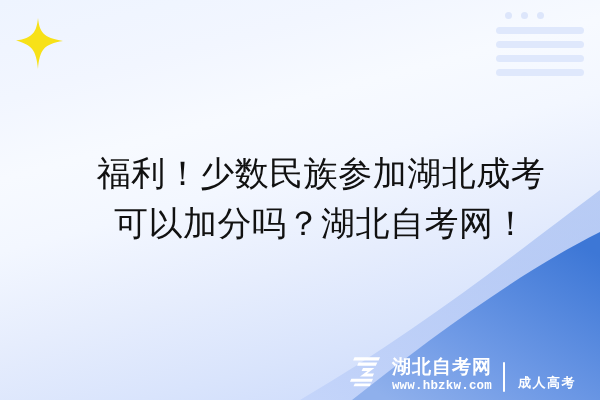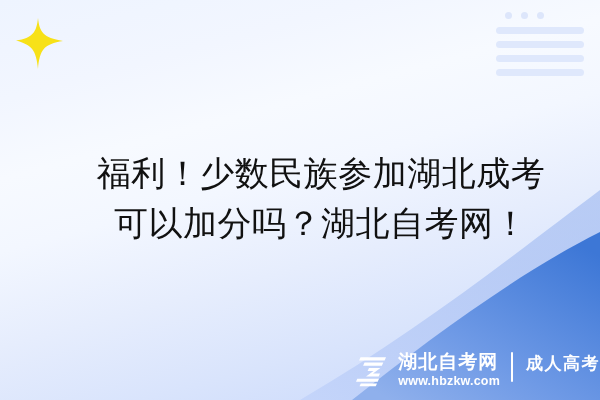--- a/index.html
+++ b/index.html
@@ -87,24 +87,24 @@
     font-weight: 400;
     font-family: "DejaVu Sans", "Liberation Sans", sans-serif;
     white-space: nowrap;
     padding-left: 42px;
   }
   .headline .line { display: block; }
 
   
   .brand {
     position: absolute;
-    right: 0;
+    right: 24px;
     bottom: 8px;
     display: flex;
-    align-items: flex-start;
+    align-items: flex-end;
     gap: 9px;
   }
   .brand-mark { flex: 0 0 auto; }
   .brand-text {
     display: flex;
     flex-direction: column;
     justify-content: center;
     line-height: 1;
   }
   .brand-name {
@@ -113,32 +113,32 @@
     font-weight: 700;
     letter-spacing: 1px;
     font-family: "DejaVu Sans", "Liberation Sans", sans-serif;
   }
   .brand-url {
     color: #ffffff;
     font-size: 12.5px;
     font-weight: 700;
     letter-spacing: 0.2px;
     margin-top: 4px;
-    font-family: Liberation Sans, sans-serif;
+    font-family: Liberation Mono, monospace;
   }
   .brand-divider {
     width: 2px;
     height: 30px;
     background: #ffffff;
     margin: 0 4px 0 2px;
     border-radius: 1px;
   }
   .brand-tag {
     color: #ffffff;
-    font-size: 17px;
+    font-size: 13px;
     font-weight: 700;
     letter-spacing: 1.5px;
     font-family: "DejaVu Sans", "Liberation Sans", sans-serif;
   }
 </style>
 </head>
 <body>
 
 <div id="banner">
 

